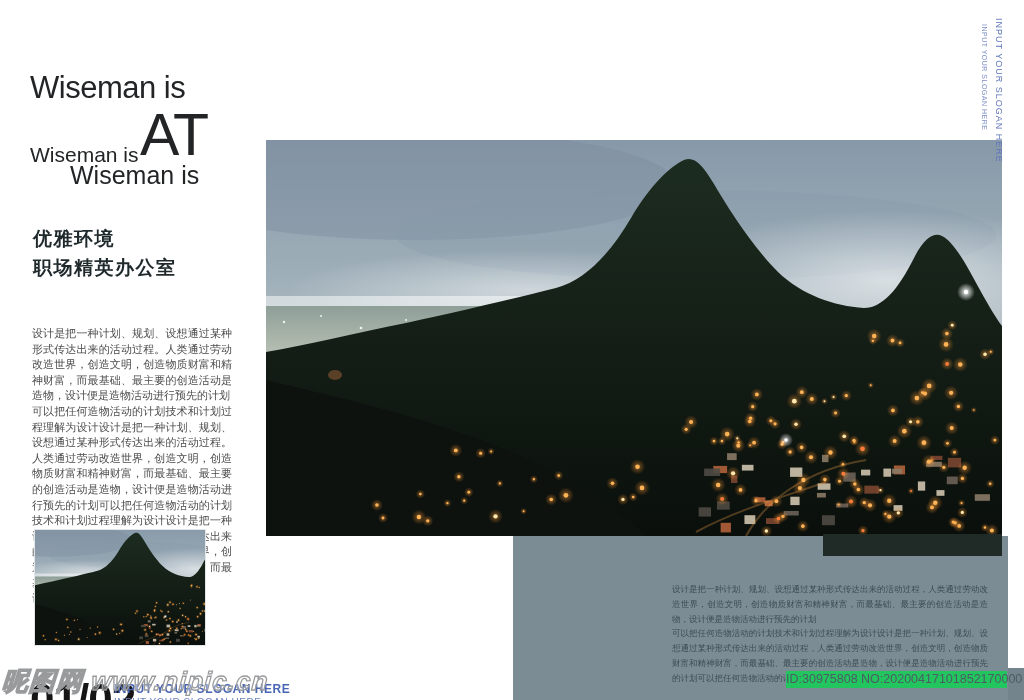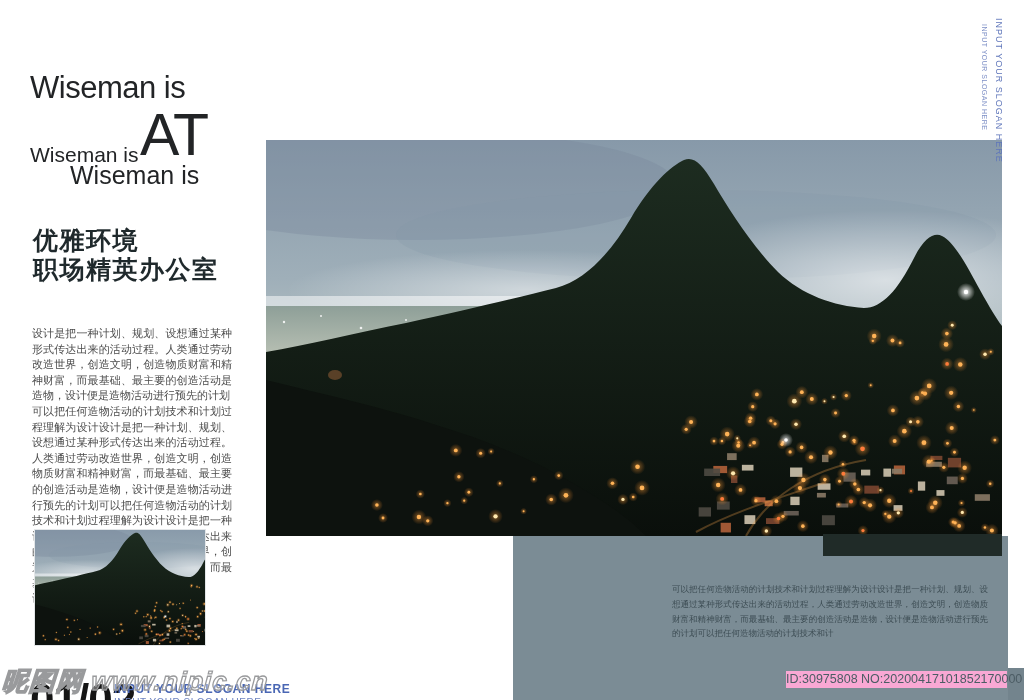--- a/index.html
+++ b/index.html
@@ -7,37 +7,37 @@
         font-family:"Liberation Sans","DejaVu Sans",sans-serif;}
   
   .hero{position:absolute;left:28px;top:70px;width:210px;height:120px;color:#222426;}
   .hero span{position:absolute;line-height:1;white-space:nowrap;}
   .hero .l1{left:2px;top:2px;font-size:31px;letter-spacing:-0.5px;}
   .hero .good{left:0px;top:33px;font-size:45px;letter-spacing:-1px;}
   .hero .at{left:112px;top:36px;font-size:59px;letter-spacing:-2px;}
   .hero .l3{left:2px;top:74px;font-size:21px;}
   .hero .l4{left:42px;top:93px;font-size:25px;}
   
-  .heading{position:absolute;left:33px;top:226px;font-size:25px;line-height:29px;
-           letter-spacing:1.5px;font-weight:600;color:#1f292c;}
+  .heading{position:absolute;left:33px;top:226px;font-size:19px;line-height:29px;
+           letter-spacing:1.5px;font-weight:600;color:#1f292c;font-family:Liberation Mono, monospace;}
   
   .article{position:absolute;left:32px;top:326px;width:200px;font-size:11px;
            line-height:15.6px;color:#4c4c4c;text-align:justify;}
   .article p{margin:0;}
   
   .photo{position:absolute;left:266px;top:140px;width:736px;height:396px;overflow:hidden;}
   .photo svg{display:block;}
   
   .panel{position:absolute;left:513px;top:536px;width:495px;height:164px;background:#7b8c95;}
   .dark-strip{position:absolute;left:823px;top:534px;width:179px;height:22px;background:#202b28;}
   .br-ext{position:absolute;left:1008px;top:668px;width:16px;height:32px;background:#73848d;}
   .panel-text{position:absolute;left:672px;top:582px;width:316px;font-size:8.5px;
               line-height:14.8px;color:rgba(42,58,64,0.78);text-align:justify;}
   .panel-text p{margin:0;}
-  .id-badge{position:absolute;left:786px;top:671px;width:221px;height:17px;background:#f9a8d4;
+  .id-badge{position:absolute;left:786px;top:671px;width:221px;height:17px;background:#22c55e;
             color:#4c5c64;font-size:12.5px;line-height:17px;text-align:center;white-space:nowrap;}
   
   .thumb{position:absolute;left:35px;top:530px;width:170px;height:115px;overflow:hidden;
          outline:1px solid #e3e6e8;}
   
   .pagenum{position:absolute;left:30px;top:678px;font-size:44px;font-weight:600;color:#151515;
            letter-spacing:-1px;line-height:1;z-index:2;}
   .slogan-b1{position:absolute;left:114px;top:682px;font-size:12px;font-weight:600;
              color:#4a67b4;letter-spacing:0.5px;z-index:2;white-space:nowrap;}
   .slogan-b2{position:absolute;left:114px;top:697px;font-size:10px;color:#6d83c0;
@@ -435,20 +435,21 @@
         <circle cx="700" cy="152" r="2.2" fill="#fff"></circle>
       <circle cx="520" cy="300" r="7" fill="url(#wglowG)" opacity="0.8"></circle>
         <circle cx="520" cy="300" r="1.8" fill="#fff"></circle>
     </svg>
   </div>
 
   <div class="panel"></div>
   <div class="dark-strip"></div>
   <div class="br-ext"></div>
   <div class="panel-text">
+    <p>设计是把一种计划、规划、设想通过某种形式传达出来的活动过程，人类通过劳动改造世界，创造文明，创造物质财富和精神财富，而最基础、最主要的创造活动是造物，设计便是造物活动进行预先的计划</p>
     <p>可以把任何造物活动的计划技术和计划过程理解为设计设计是把一种计划、规划、设想通过某种形式传达出来的活动过程，人类通过劳动改造世界，创造文明，创造物质财富和精神财富，而最基础、最主要的创造活动是造物，设计便是造物活动进行预先的计划可以把任何造物活动的计划技术和计</p>
   </div>
   <div class="id-badge">ID:30975808 NO:20200417101852170000</div>
 
   <div class="thumb">
     <svg id="thumb-svg" width="170" height="115" viewBox="40 10 656 386" preserveAspectRatio="xMidYMid slice" xmlns="http://www.w3.org/2000/svg">
       <defs>
         <linearGradient id="skyG" x1="0" y1="0" x2="0" y2="1">
           <stop offset="0" stop-color="#8799a9"></stop>
             <stop offset="0.35" stop-color="#9fafb9"></stop>

